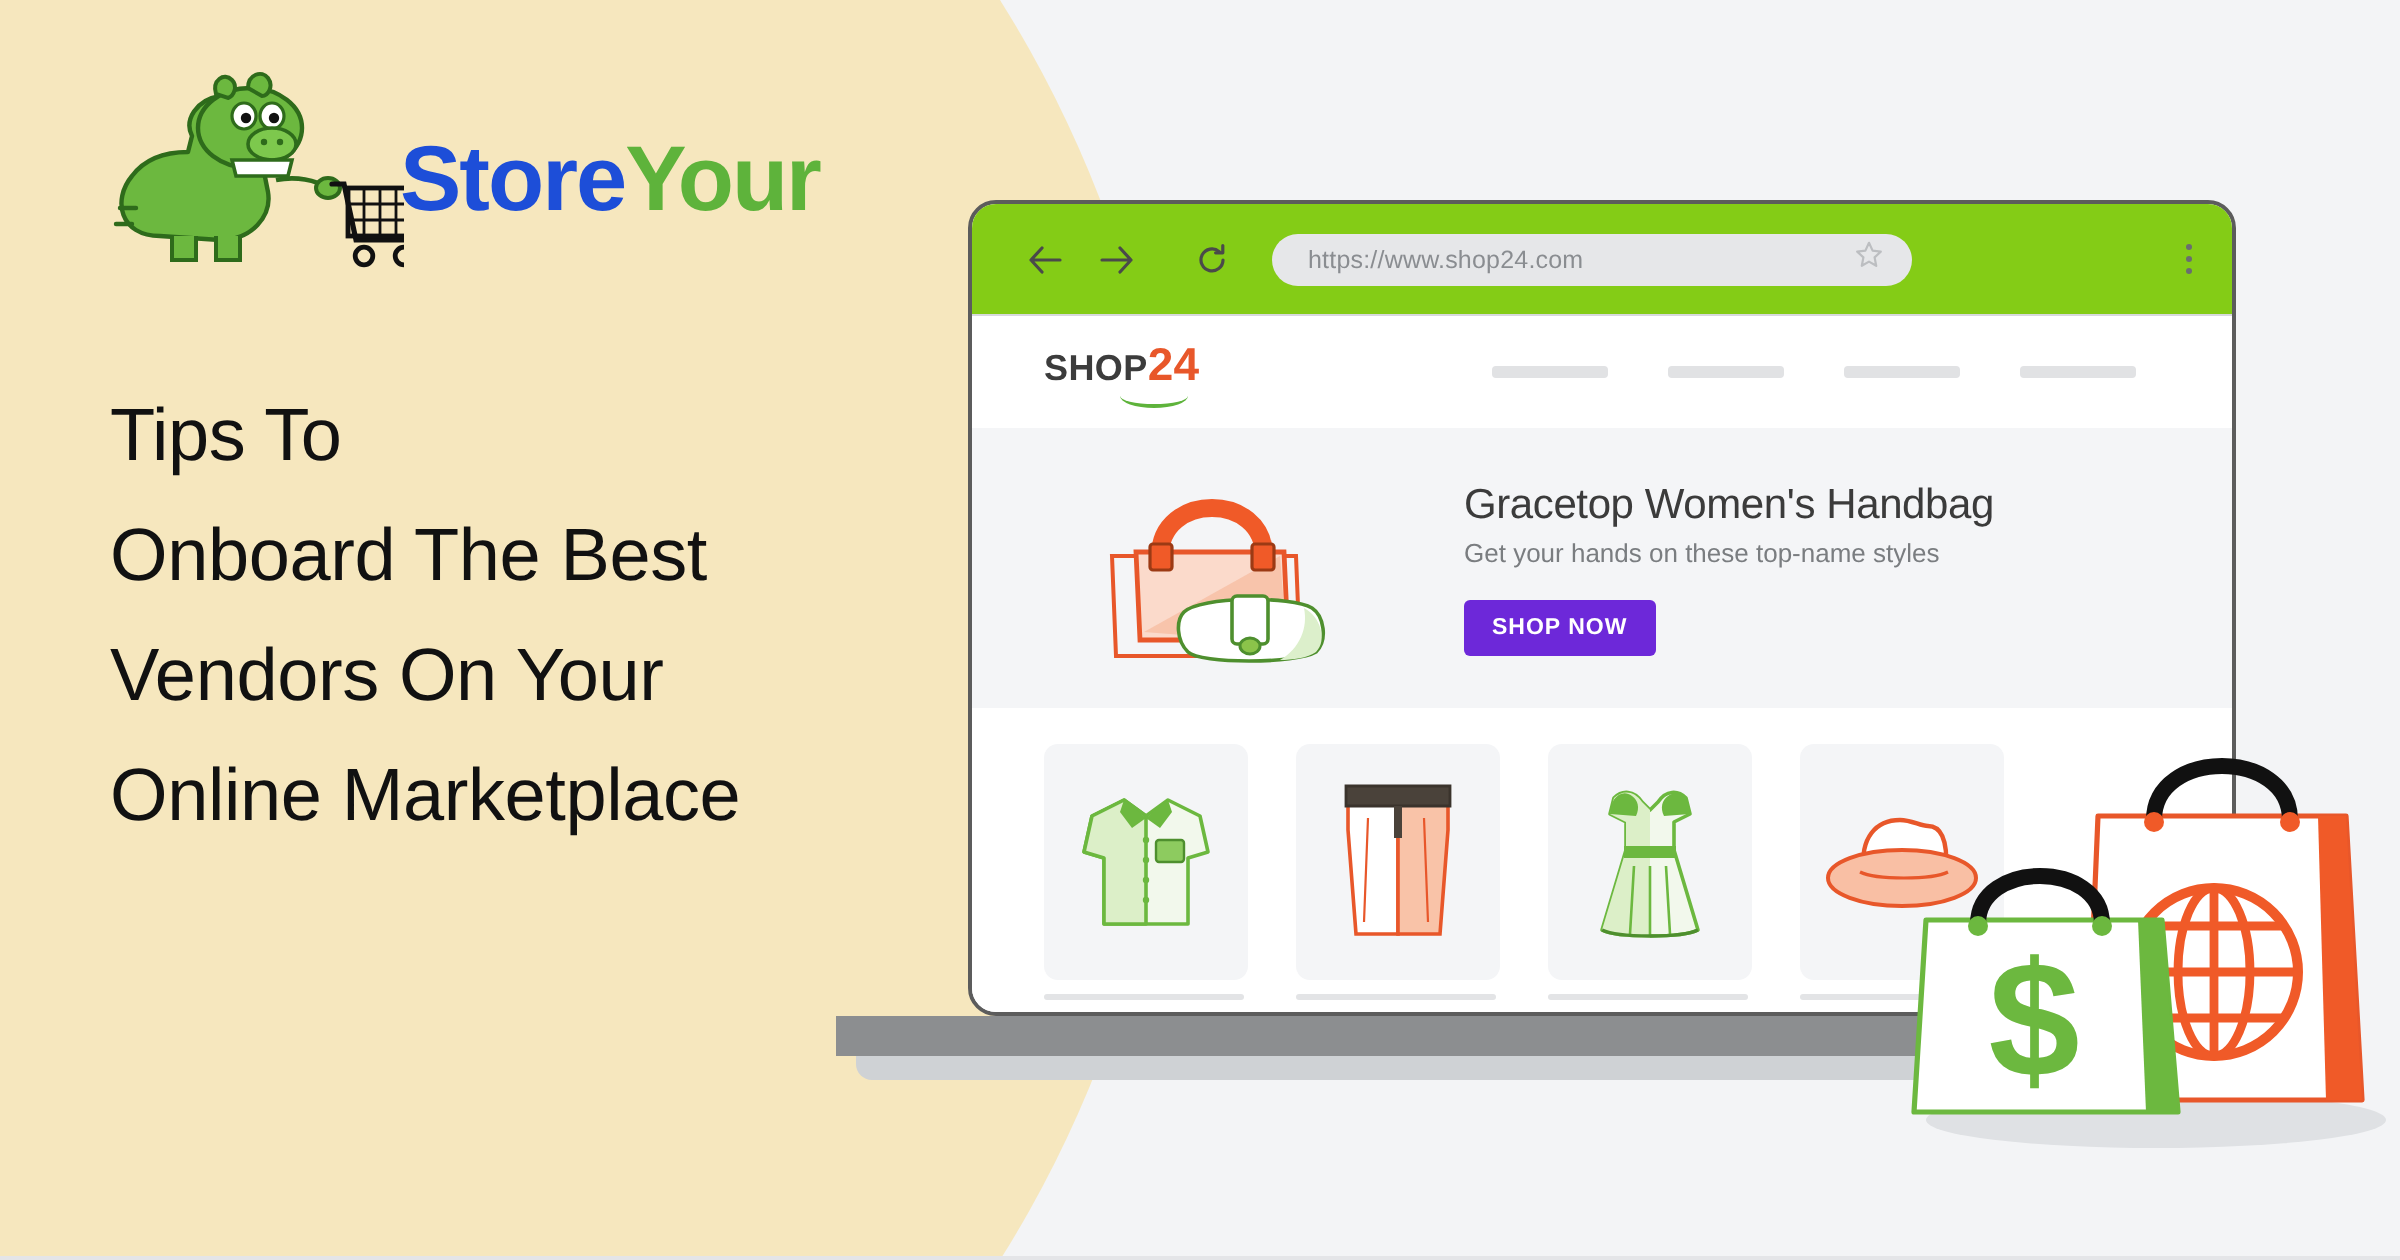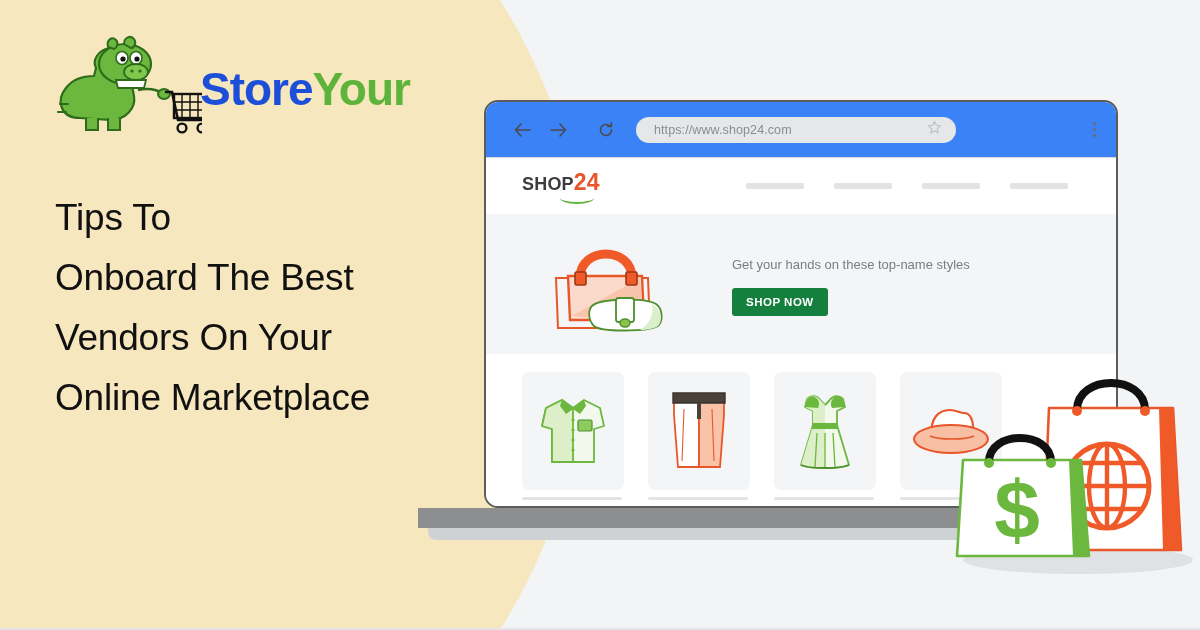--- a/index.html
+++ b/index.html
@@ -70,21 +70,21 @@
     position:absolute; left:10px; top:428px; width:680px; height:12px;
     background:#CFD2D5;
     border-radius:0 0 8px 8px;
   }
 
   
   #browser-bar {
     height:56px; display:flex; align-items:center;
     padding:0 20px 0 24px;
     border-bottom:1px solid #D7D9DC;
-    background:#3b82f6;
+    background:#84cc16;
   }
   .nav-icon {
     width:24px; height:24px; display:flex; align-items:center; justify-content:center;
     color:#4A4A4A; flex:none;
   }
   #url-pill {
     flex:1; height:26px; margin:0 0 0 18px;
     background:#E6E7E9; border-radius:13px;
     display:flex; align-items:center; justify-content:space-between;
     padding:0 14px 0 18px;
@@ -115,21 +115,21 @@
   #hero {
     height:140px; background:#F4F5F7;
     display:flex; align-items:center; padding:0 20px 0 42px;
   }
   #hero-art { width:160px; height:120px; flex:none; }
   #hero-copy { margin-left:44px; }
   #hero-title { font-size:21px; color:#3B3B3B; letter-spacing:-.2px; }
   #hero-sub { font-size:13px; color:#7A7D80; margin-top:4px; }
   #shop-now-btn {
     margin-top:16px; display:inline-block;
-    background:#15803d; color:#ffffff;
+    background:#6d28d9; color:#ffffff;
     font-size:11.5px; font-weight:bold; letter-spacing:.5px;
     padding:8px 14px; border-radius:3px; border:none; cursor:pointer;
   }
 
   
   #product-grid {
     display:flex; gap:24px; padding:18px 36px 0 36px; background:#ffffff;
   }
   .product-card { width:102px; }
   .product-thumb {
@@ -268,20 +268,21 @@
           <rect x="98" y="48" width="11" height="13" rx="1.5" fill="#F05A28" stroke="#9C3A14" stroke-width="1.6"></rect>
 
           <path d="M64 82 C72 74 118 74 128 80 C134 84 136 96 130 102 C120 108 72 108 66 102 C60 96 60 86 64 82 Z" fill="#ffffff" stroke="#4E8F2E" stroke-width="1.8"></path>
           <path d="M124 80 C132 84 136 96 130 102 C126 105 118 106 112 106 C122 100 126 90 124 80 Z" fill="#DCEFCB"></path>
 
           <rect x="88" y="74" width="18" height="24" rx="2.5" fill="#ffffff" stroke="#4E8F2E" stroke-width="1.8"></rect>
           <ellipse cx="97" cy="99" rx="5" ry="4" fill="#8BC34A" stroke="#4E8F2E" stroke-width="1.5"></ellipse>
         </svg>
       </span>
       <div id="hero-copy">
+        <div id="hero-title">Gracetop Women's Handbag</div>
         <div id="hero-sub">Get your hands on these top-name styles</div>
         <button id="shop-now-btn">SHOP NOW</button>
       </div>
     </div>
 
     <div id="product-grid">
 
       <div class="product-card">
         <div class="product-thumb">
           <svg width="74" height="78" viewBox="0 0 74 78">

